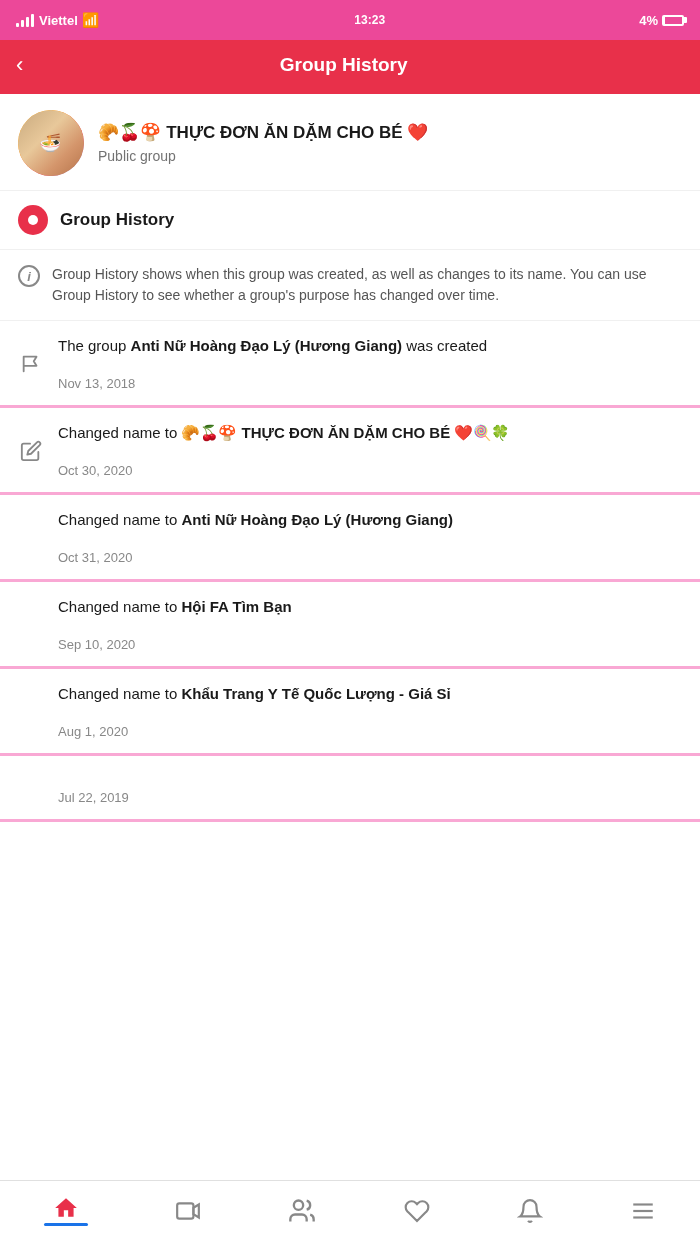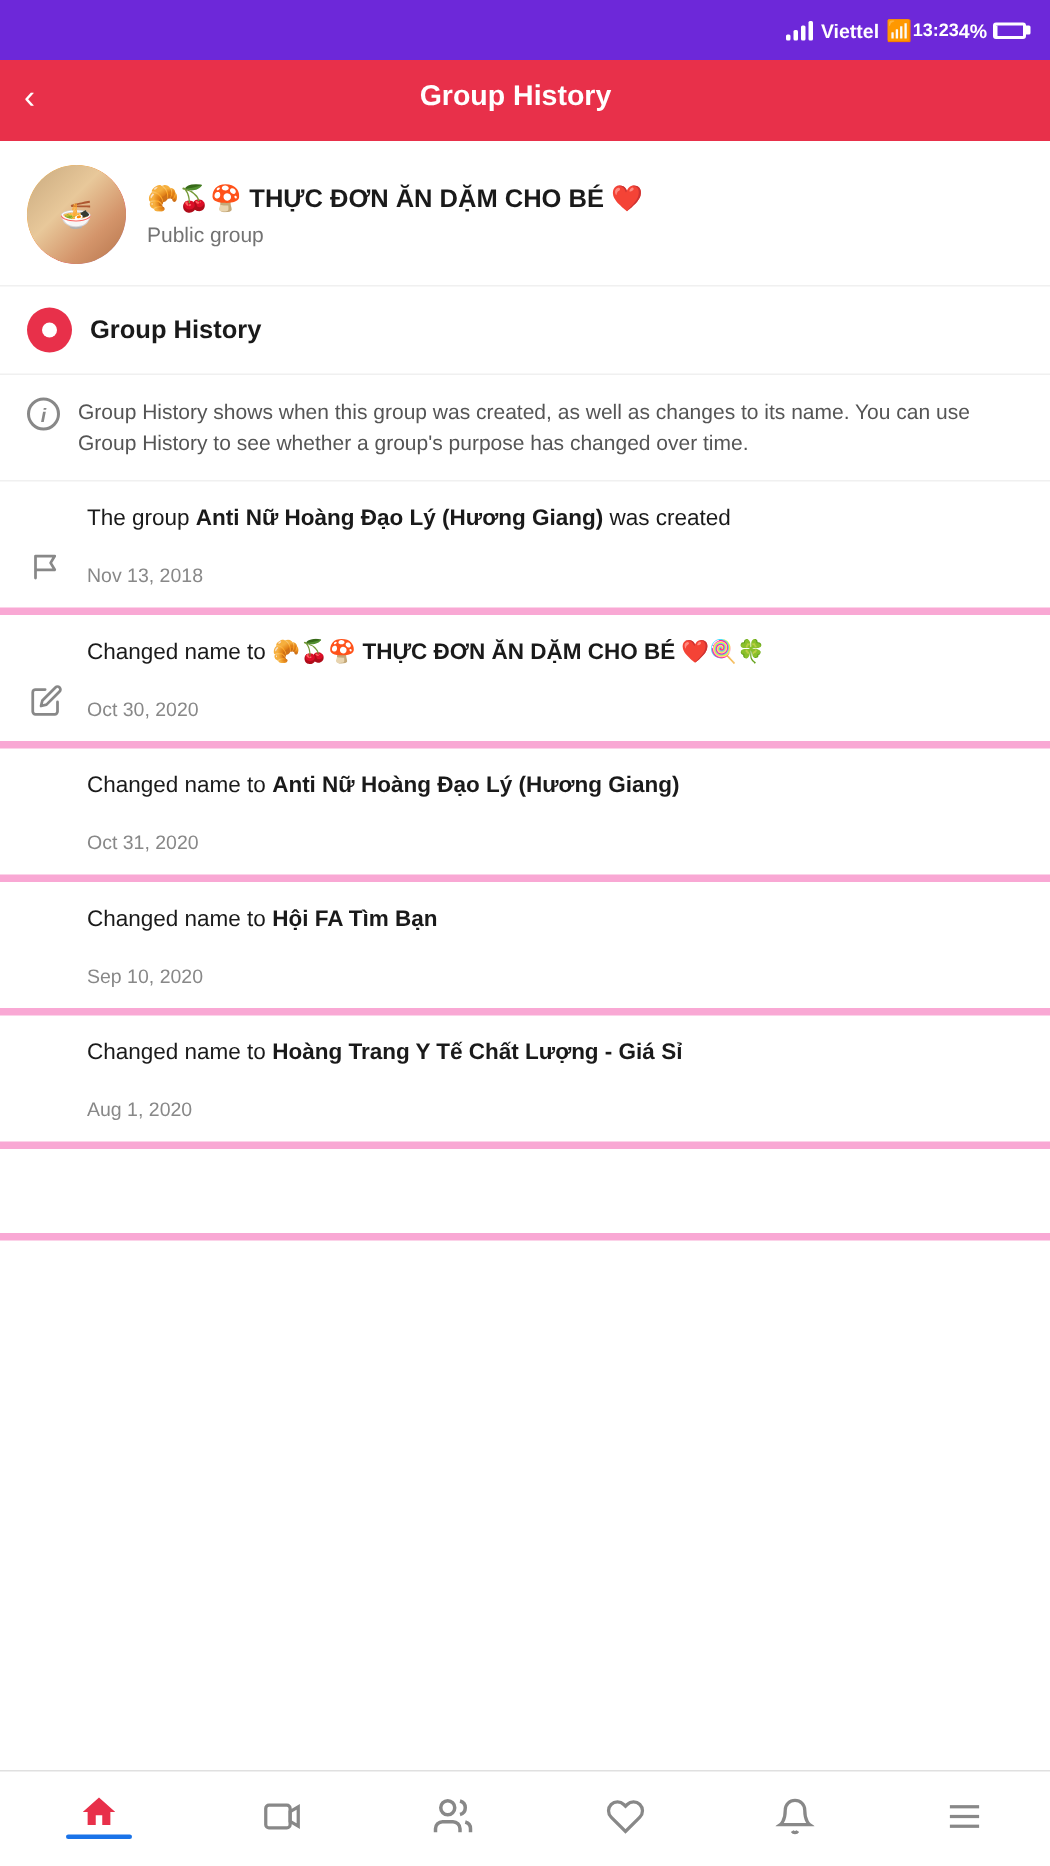--- a/index.html
+++ b/index.html
@@ -8,24 +8,24 @@
       font-family: -apple-system, BlinkMacSystemFont, 'Segoe UI', sans-serif;
       background: #fff;
       width: 700px;
       min-height: 1244px;
       position: relative;
       overflow-x: hidden;
     }
 
     
     .status-bar {
-      background: #6d28d9;
+      background: #ec4899;
       color: #fff;
       display: flex;
-      justify-content: flex-end;
+      justify-content: space-between;
       align-items: center;
       padding: 6px 16px;
       height: 40px;
     }
     .status-left { font-size: 13px; font-weight: 600; display: flex; align-items: center; gap: 5px; }
     .status-center { font-size: 12px; font-weight: 600; }
     .status-right { font-size: 13px; font-weight: 600; display: flex; align-items: center; gap: 4px; }
     .battery-icon {
       width: 22px; height: 11px; border: 2px solid #fff; border-radius: 2px; position: relative; display: inline-block;
     }
@@ -165,22 +165,22 @@
     }
 
     
     .history-list {
       padding: 0;
     }
     .history-entry {
       display: flex;
       gap: 14px;
       padding: 14px 18px;
-      border-bottom: 5px solid #f9a8d4;
-      align-items: flex-end;
+      border-bottom: 3px solid #f9a8d4;
+      align-items: center;
     }
     .entry-icon {
       width: 26px;
       height: 26px;
       flex-shrink: 0;
       display: flex;
       align-items: center;
       justify-content: center;
       margin-top: 2px;
     }
@@ -346,30 +346,31 @@
       </div>
       <div class="entry-date">Sep 10, 2020</div>
     </div>
   </div>
 
   <div class="history-entry">
     <div class="entry-icon">
     </div>
     <div class="entry-content">
       <div class="entry-text">
-        Changed name to <strong>Hoàng Trang Y Tế Chất Lượng - Giá Sỉ</strong>
+        Changed name to <strong>Khẩu Trang Y Tế Quốc Lượng - Giá Sỉ</strong>
       </div>
       <div class="entry-date">Aug 1, 2020</div>
     </div>
   </div>
 
   <div class="history-entry">
     <div class="entry-icon">
     </div>
     <div class="entry-content">
+      <div class="entry-date">Jul 22, 2019</div>
     </div>
   </div>
 
 </div>
 
 <div style="height: 80px;"></div>
 
 <div class="bottom-nav">
 
   <div class="nav-item" style="position: relative;">

